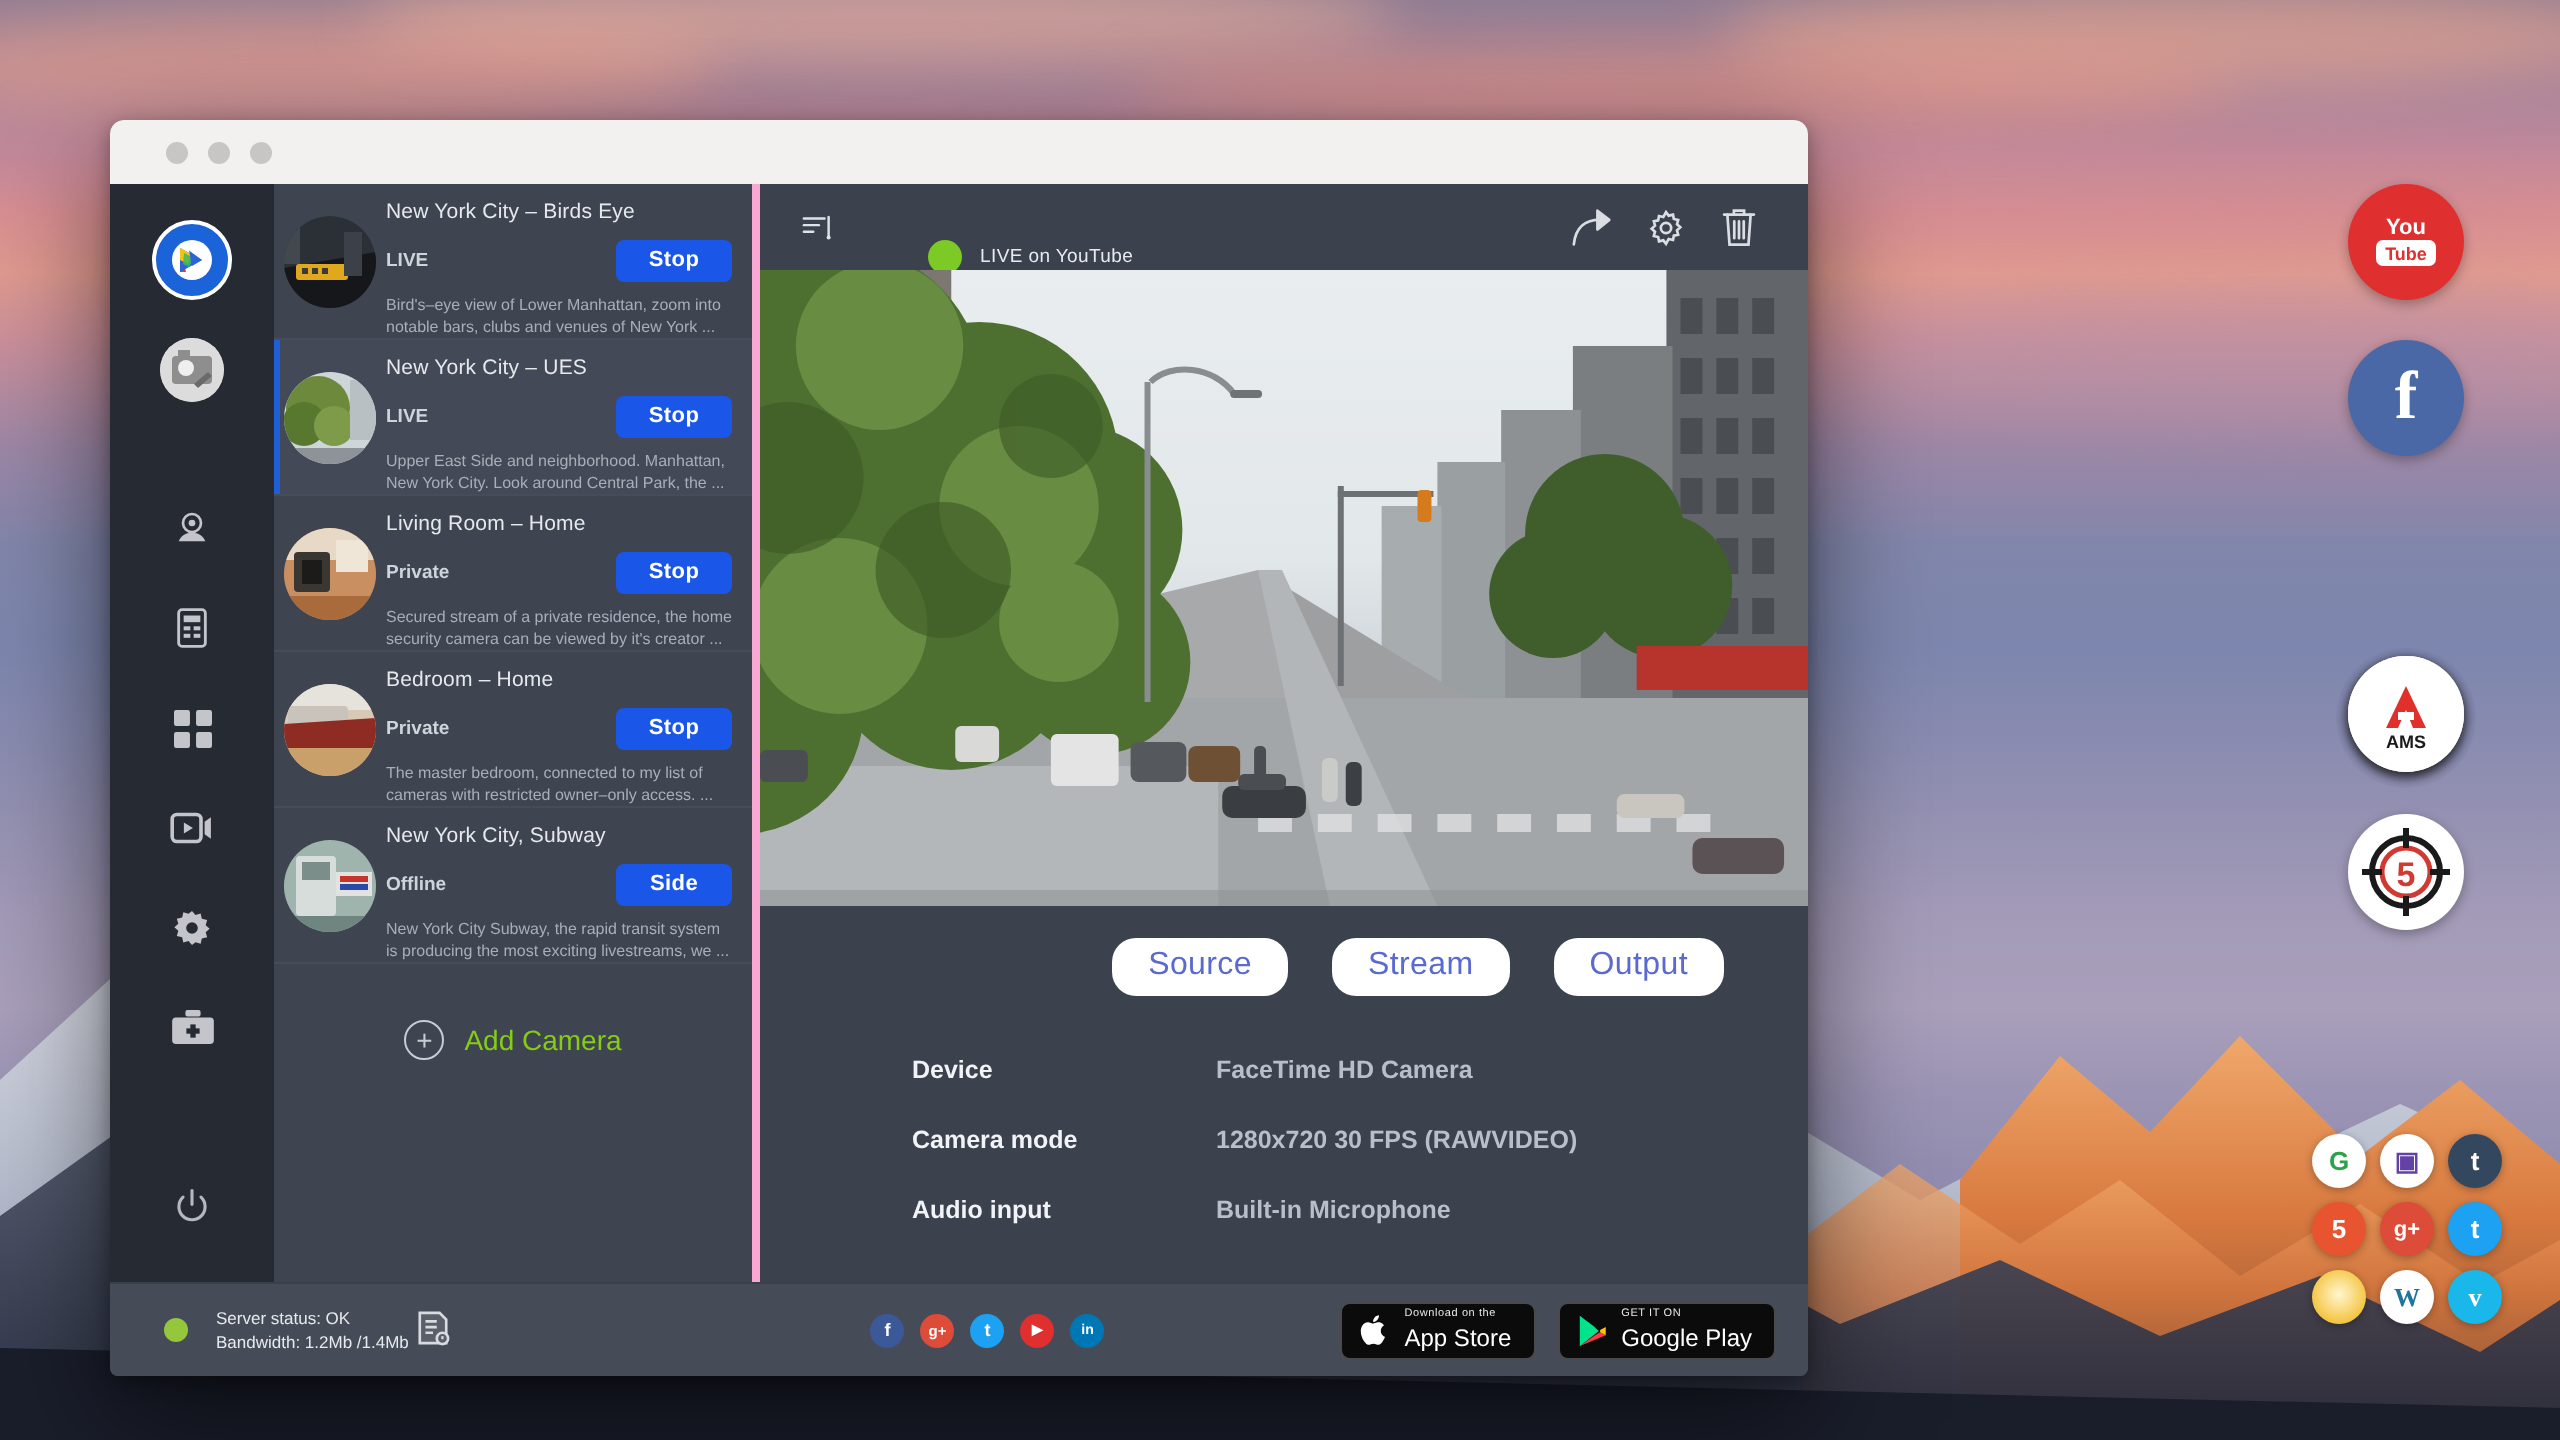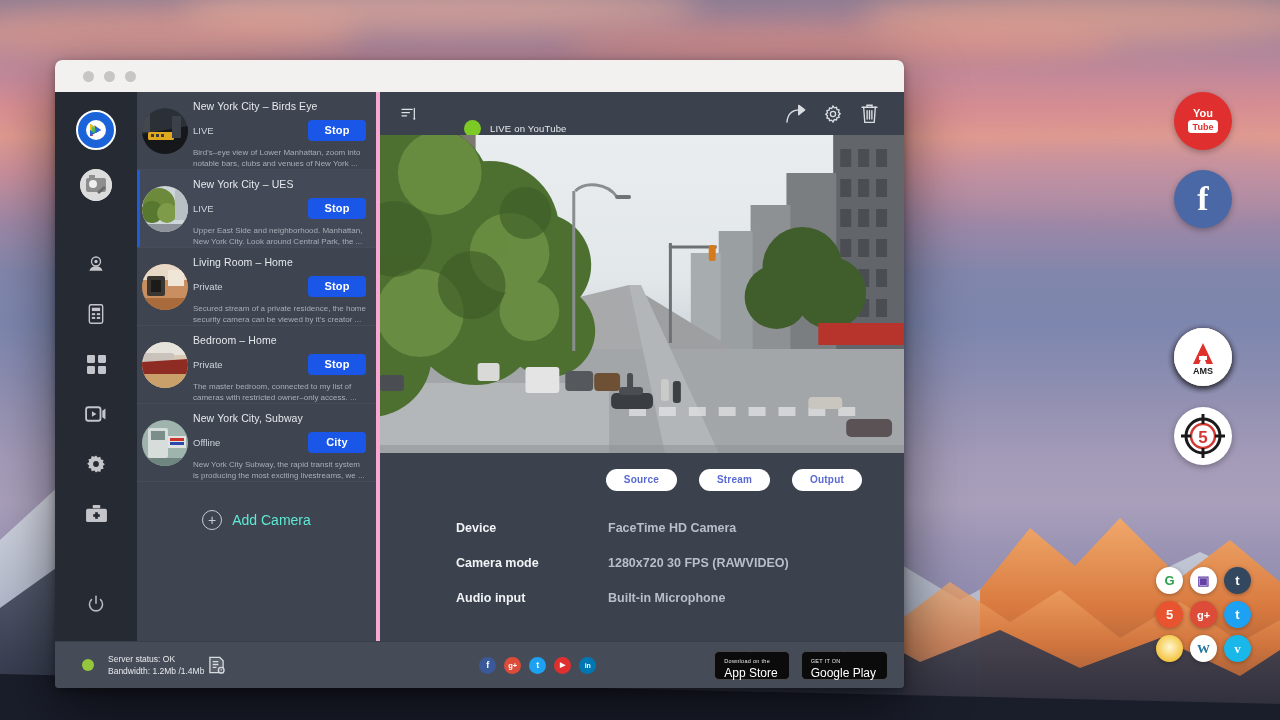--- a/index.html
+++ b/index.html
@@ -87,41 +87,41 @@
   }
   .cam.sel::before { opacity: 1; }
   .cam-thumb {
     position: absolute; left: 5px; top: 50%; transform: translateY(-50%);
     width: 46px; height: 46px; border-radius: 50%; overflow: hidden;
     background: #555b66;
   }
   .cam-thumb .tg { width: 100%; height: 100%; }
   .cam-title { font-size: 10.5px; color: #e6e8ec; letter-spacing: .1px; }
   .cam-row { display: flex; align-items: center; justify-content: space-between; margin-top: 8px; }
-  .cam-state { font-size: 9.5px; color: #cfd3da; }
+  .cam-state { font-size: 9.5px; color: #cfd3da; font-weight: bold; }
   .cam-btn {
     min-width: 58px; text-align: center; font-size: 11px; font-weight: bold;
     color: #fff; background: #1a56e8; border-radius: 4px;
     padding: 4px 12px 5px; cursor: pointer; letter-spacing: .2px; margin-left: 24px;
   }
   .cam-desc {
     margin-top: 7px; font-size: 8px; line-height: 1.35; color: #a9aeb8;
     max-height: 22px; overflow: hidden;
   }
   #add-camera {
     display: flex; align-items: center; justify-content: center; gap: 10px;
     margin-top: 28px; cursor: pointer;
   }
   #add-camera .plus {
     width: 20px; height: 20px; border-radius: 50%;
     border: 1.4px solid #c7ccd5; color: #c7ccd5;
     display: flex; align-items: center; justify-content: center;
     font-size: 14px; line-height: 1;
   }
-  #add-camera .lbl { font-size: 14px; color: #5eead4; text-align: right; }
+  #add-camera .lbl { font-size: 14px; color: #84cc16; text-align: right; }
 
   
   #main { flex: 1; display: flex; flex-direction: column; min-width: 0; background: #3b414d; }
   #topbar {
     height: 43px; flex: 0 0 43px; display: flex; align-items: center;
     background: #3b414d; padding: 0 16px 0 0;
   }
   #topbar .filter { width: 56px; display: flex; align-items: center; justify-content: center; cursor: pointer; }
   #live-chip { display: flex; align-items: center; gap: 9px; margin-left: 28px; margin-top: 30px; }
   #live-dot { width: 17px; height: 17px; border-radius: 50%; background: #7dc926; }
@@ -132,21 +132,21 @@
   
   #video {
     height: 318px; flex: 0 0 318px; position: relative; overflow: hidden;
     background: #b9c3c9;
   }
   #video .sky { position: absolute; inset: 0; background: linear-gradient(180deg,#e9edef 0%, #e2e7ea 45%, #c9d0d4 70%, #9aa3a8 100%); }
 
   
   #tabs { display: flex; gap: 22px; justify-content: flex-end; padding: 16px 42px 0 0; }
   .tab {
-    background: #ffffff; color: #5a6ad0; font-size: 10px; font-weight: bold;
+    background: #ffffff; color: #5a6ad0; font-size: 16px; font-weight: normal;
     border-radius: 12px; padding: 5px 18px 6px; cursor: pointer; letter-spacing: .2px;
   }
   #info { padding: 30px 0 0 76px; }
   .inf-row { display: flex; margin-bottom: 21px; font-weight: bold; }
   .inf-k { width: 152px; font-size: 12.5px; color: #f1f3f6; }
   .inf-v { font-size: 12.5px; color: #b9bfc9; }
 
   
   #status {
     height: 47px; flex: 0 0 47px; background: #464c57;
@@ -154,21 +154,21 @@
     border-top: 1px solid #3a404a;
   }
   #srv-dot { width: 12px; height: 12px; border-radius: 50%; background: #95c73d; margin: 0 14px 0 11px; }
   #srv-text { font-size: 8.5px; line-height: 1.45; color: #e7e9ed; }
   #status .st-spacer { flex: 1; }
   #socials { display: flex; gap: 8px; margin-right: 0; }
   .soc { width: 17px; height: 17px; border-radius: 50%; display: flex; align-items: center; justify-content: center; font-size: 9px; font-weight: bold; color: #fff; cursor: pointer; }
   #stores { display: flex; gap: 11px; margin-left: 118px; }
   .store {
     background: #0b0b0c; border: 1px solid #4a4a4e; border-radius: 5px;
-    height: 29px; display: flex; align-items: center; gap: 7px; padding: 0 11px 0 9px; cursor: pointer; flex-direction: column;
+    height: 29px; display: flex; align-items: center; gap: 7px; padding: 0 11px 0 9px; cursor: pointer;
   }
   .store .st-txt { display: flex; flex-direction: column; line-height: 1; }
   .store .st-small { font-size: 5.5px; color: #e8e8e8; letter-spacing: .3px; }
   .store .st-big { font-size: 12px; color: #fff; margin-top: 2px; font-weight: 500; }
 
   
   .dicon {
     position: absolute; border-radius: 50%;
     display: flex; align-items: center; justify-content: center;
     box-shadow: 0 2px 6px rgba(0,0,0,.3); cursor: pointer;
@@ -403,21 +403,21 @@
               <rect x="9" y="11" width="14" height="9" fill="#7b8e8a"></rect>
               <rect x="26" y="16" width="18" height="12" fill="#e2e2e0"></rect>
               <rect x="28" y="18" width="14" height="3" fill="#c8332a"></rect>
               <rect x="28" y="22" width="14" height="3" fill="#2b49a8"></rect>
               <rect x="0" y="38" width="46" height="8" fill="#6f8680"></rect>
             </svg>
           </div>
           <div class="cam-title">New York City, Subway</div>
           <div class="cam-row">
             <span class="cam-state">Offline</span>
-            <span class="cam-btn">City</span>
+            <span class="cam-btn">Side</span>
           </div>
           <div class="cam-desc">New York City Subway, the rapid transit system is producing the most exciting livestreams, we ...</div>
         </div>
 
         <div id="add-camera">
           <span class="plus">+</span>
           <span class="lbl">Add Camera</span>
         </div>
       </div>
 

